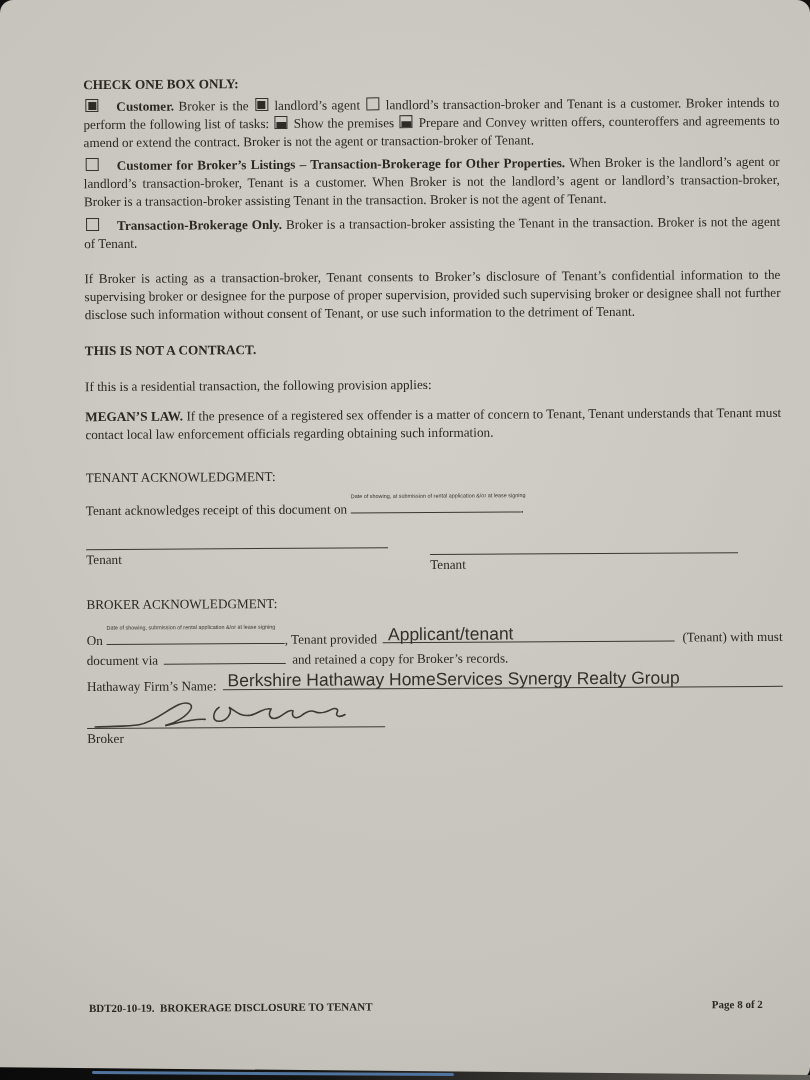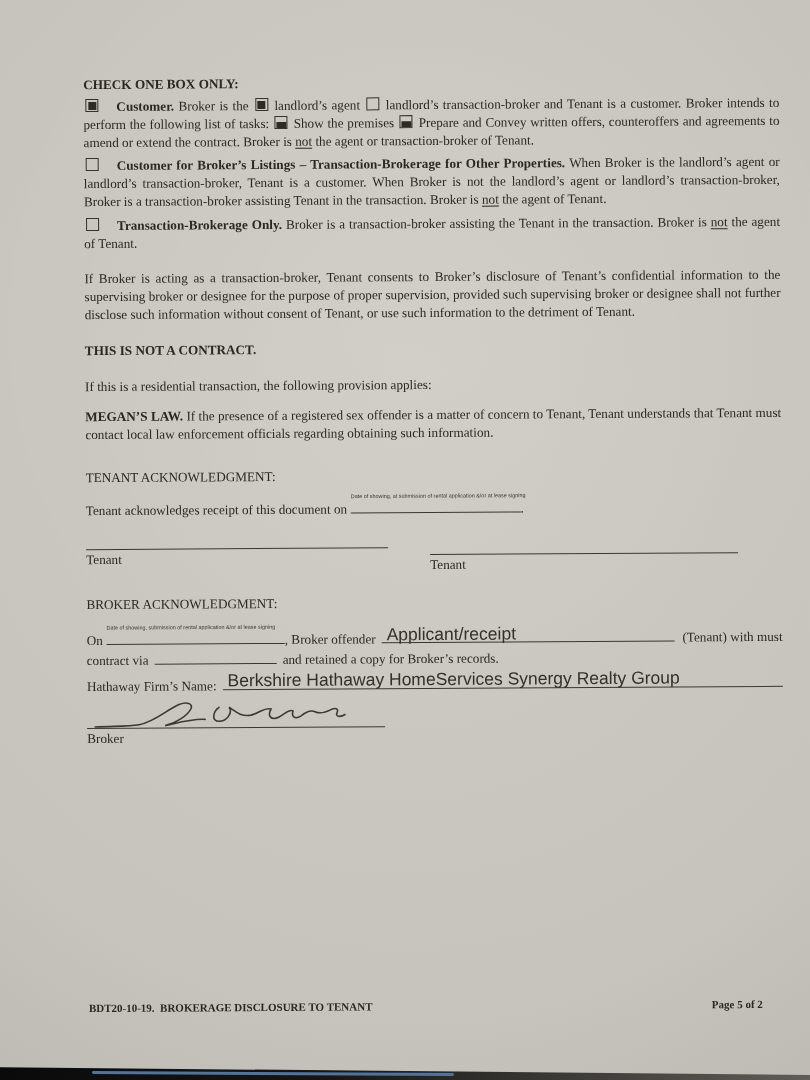--- a/index.html
+++ b/index.html
@@ -2,28 +2,28 @@
 <html><head>
 <meta charset="utf-8">
 <style>
   html,body{margin:0;padding:0;background:#111;}
   body{width:810px;height:1080px;overflow:hidden;position:relative;
        font-family:"Liberation Serif", serif;}
   .sheet{position:absolute;inset:0;
     background:
       radial-gradient(90% 70% at 52% 30%, rgba(255,255,255,0.10), rgba(0,0,0,0) 62%),
       radial-gradient(145% 115% at 50% 38%, #cdcac3 0%, #c7c4bd 48%, #b4b1a9 82%, #9d9a92 100%);
-    color:#2a2724;}
+    color:#2a2724;border-radius:13px;}
   .content{position:absolute;left:86px;top:0;width:696px;height:1080px;
     transform:rotate(-0.35deg);transform-origin:50% 50%;}
   .blk{position:absolute;left:0;width:696px;font-size:13.2px;line-height:18px;
     text-align:justify;color:#2b2824;}
   .hd{font-weight:bold;text-align:left;}
   .seg-b{font-weight:bold;}
-  .seg-u{text-decoration:underline;text-underline-offset:2px;}
+  .seg-u{text-underline-offset:2px;}
   .tabgap{display:inline-block;width:16px;}
   .cb{display:inline-block;width:11px;height:11px;border:1.5px solid #35322e;
       position:relative;vertical-align:-1px;margin:0 2px;}
   .cb-checked::after{content:"";position:absolute;inset:1.5px;background:#2e2b27;}
   .cb-marked::after{content:"";position:absolute;left:.5px;right:.5px;bottom:.5px;height:6px;background:#2e2b27;}
   .blank{display:inline-block;border-bottom:1.2px solid #3a3733;height:14px;
       position:relative;vertical-align:baseline;}
   .note{position:absolute;left:0;bottom:13px;font-size:8px;line-height:8px;
       transform:scale(0.68);transform-origin:left bottom;white-space:nowrap;
       color:#3a3733;font-family:"Liberation Sans",sans-serif;}
@@ -88,29 +88,29 @@
     </div>
 
     <div class="blk" style="top:594px;text-align:left">BROKER ACKNOWLEDGMENT:</div>
 
     <div class="blk ackline" style="top:628px">
       <span>On</span>
       <span class="blank" style="width:178px;margin-left:4px">
         <span class="note">Date of showing, submission of rental application &amp;/or at lease signing</span>
         <span class="typed"></span>
       </span>
-      <span>, Broker offender</span>
+      <span>, Tenant provided</span>
       <span class="blank" style="flex:1;margin:0 8px 0 6px">
-        <span class="typed" style="font-size:17.5px">Applicant/receipt</span>
+        <span class="typed" style="font-size:17.5px">Applicant/tenant</span>
       </span>
       <span>(Tenant)  with  must</span>
     </div>
 
     <div class="blk ackline" style="top:648px">
-      <span>contract via</span>
+      <span>document via</span>
       <span class="blank" style="width:122px;margin:0 6px">
         <span class="typed"></span>
       </span>
       <span>and retained a copy for Broker’s records.</span>
     </div>
 
     <div class="blk firmline" style="top:672px">
       <span style="white-space:nowrap">Hathaway Firm’s Name:</span>
       <span class="blank" style="flex:1;margin-left:6px;height:16px">
         <span class="typed" style="font-size:17.5px;bottom:0">Berkshire Hathaway HomeServices Synergy Realty Group</span>
@@ -120,20 +120,20 @@
     <div class="blk" style="top:726px;text-align:left;width:298px">
       <svg class="sig-svg" width="290" height="34" viewBox="0 0 290 34">
         <path d="M2 27 C 20 26, 34 27, 46 25 C 62 22, 74 10, 86 5 C 94 2, 100 4, 98 9 C 95 16, 82 24, 72 26 C 86 23, 100 19, 112 20 M 126 8 C 120 12, 118 22, 126 22 C 134 22, 140 13, 136 8 C 142 12, 148 18, 158 16 C 168 13, 172 8, 178 10 C 174 17, 178 22, 186 18 C 192 15, 196 10, 200 12 C 198 18, 202 21, 208 17 C 213 13, 218 11, 222 13 C 226 15, 232 14, 238 11 C 242 9, 246 10, 244 14 C 242 18, 247 19, 252 16" stroke="#3c3935" fill="none" stroke-width="1.6" stroke-linecap="round"></path>
       </svg>
       <div class="sigline"></div>
       <div class="siglabel">Broker</div>
     </div>
 
     <div class="blk footer" style="top:997px">
       <span>BDT20-10-19.  BROKERAGE DISCLOSURE TO TENANT</span>
-      <span style="padding-right:22px">Page 5 of 2</span>
+      <span style="padding-right:22px">Page 8 of 2</span>
     </div>
 
   </div>
 
   <div class="bottom-edge"></div>
   <div class="blue-line" style="background: rgb(81, 116, 159);"></div>
 </div>
 
 </body></html>

